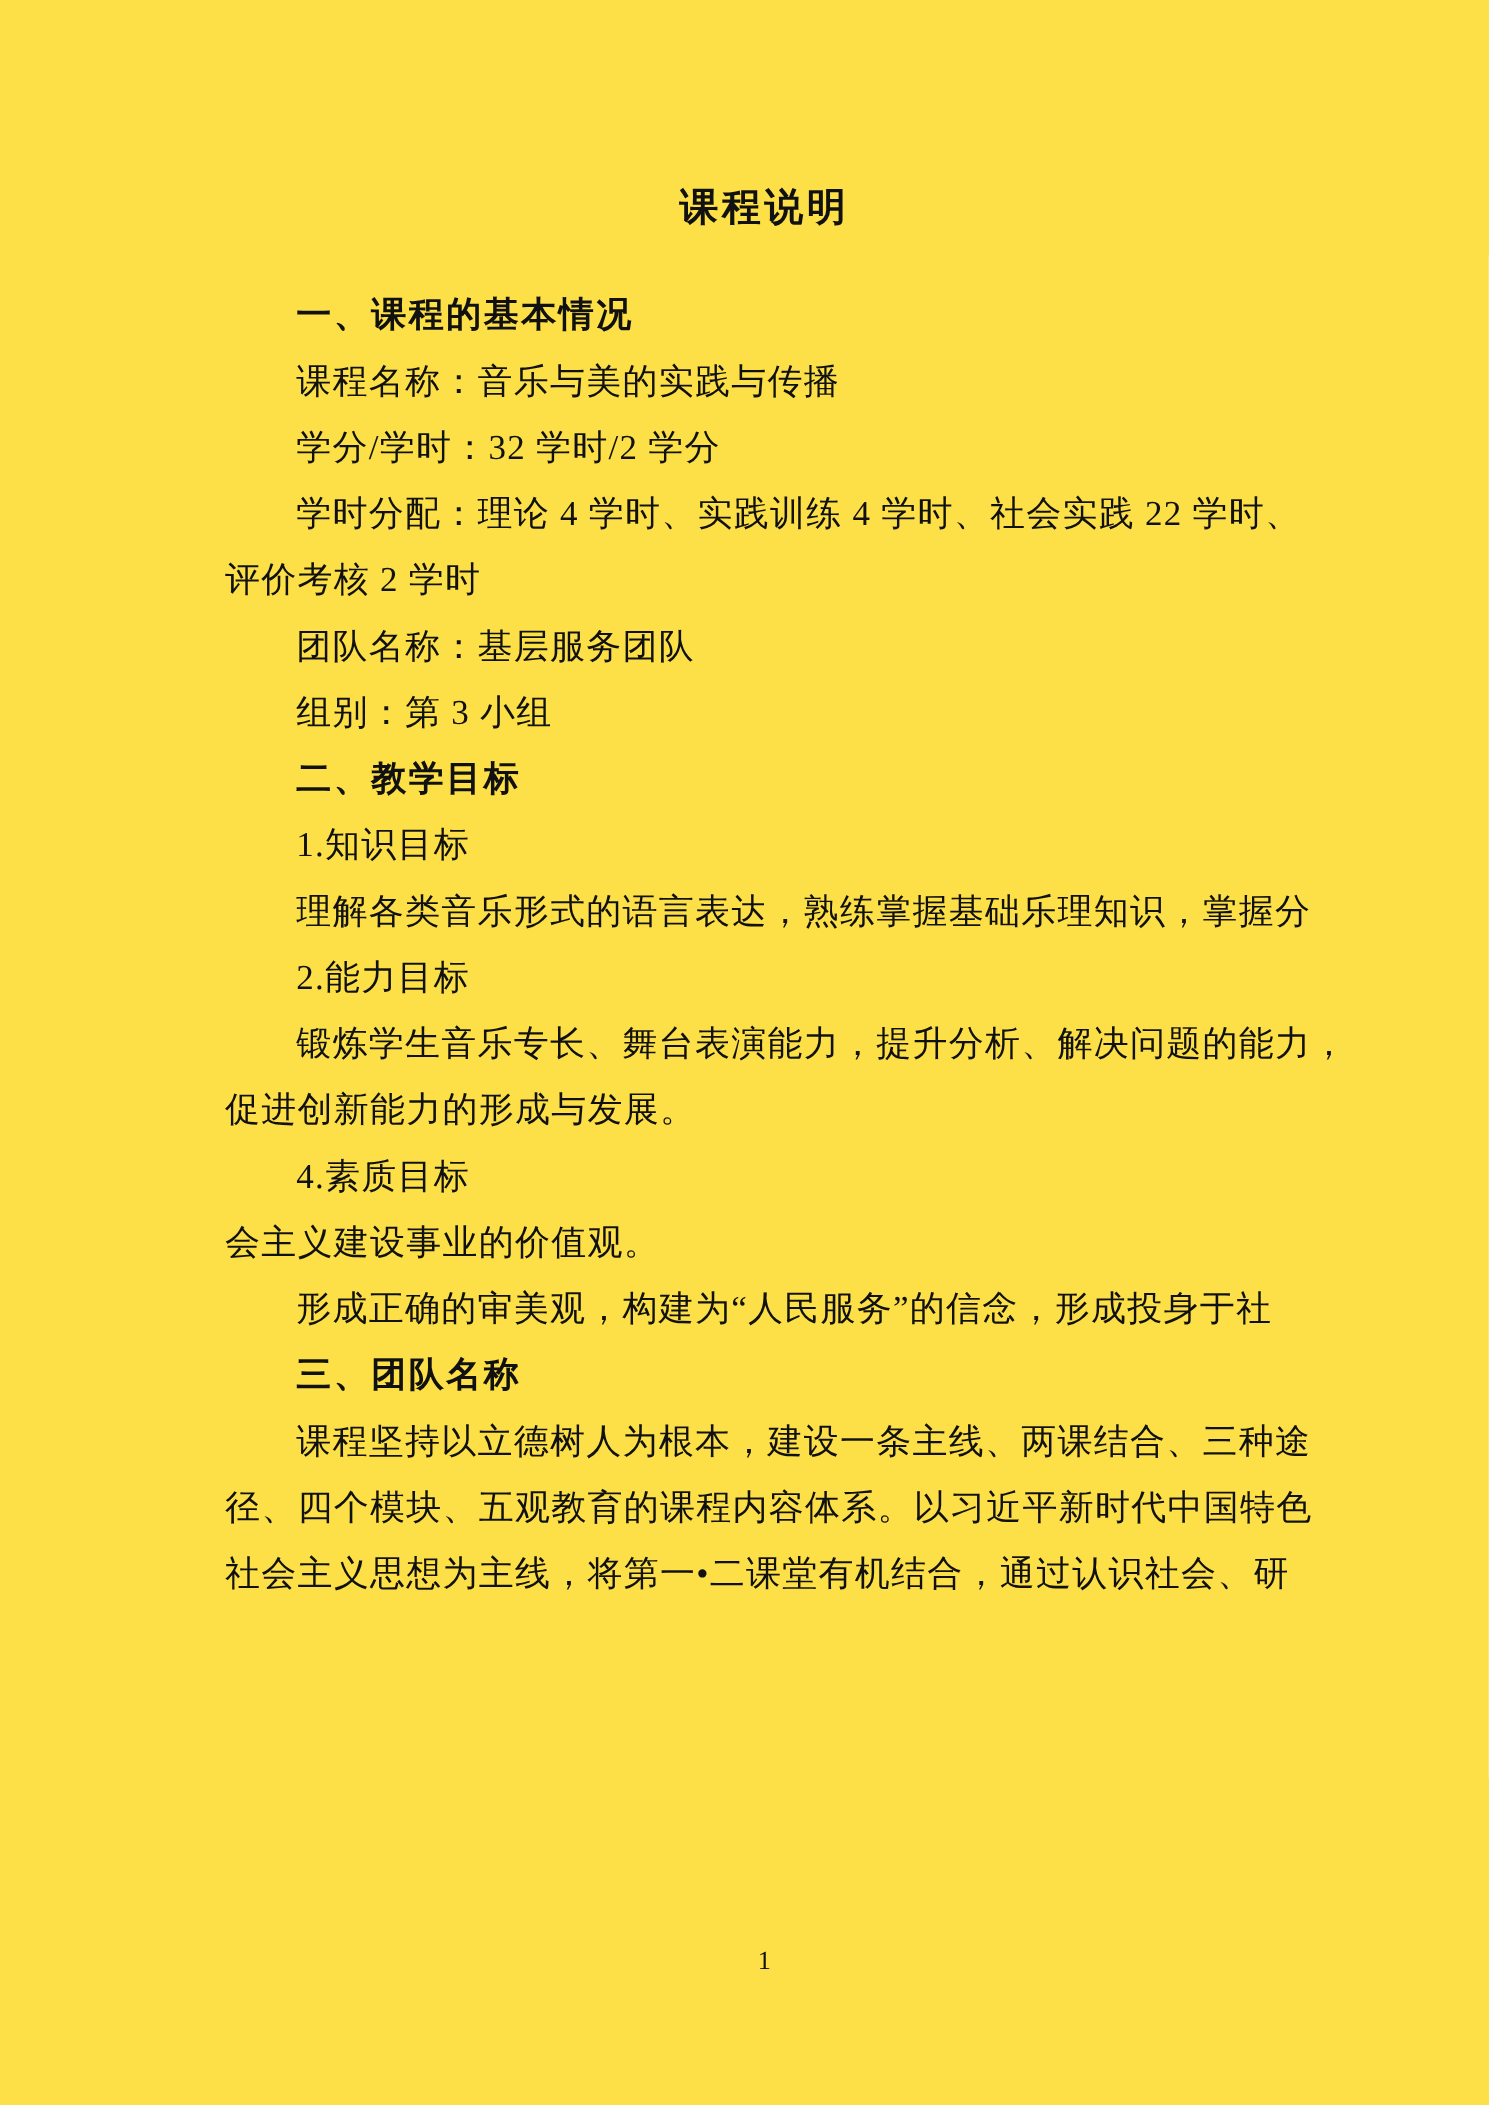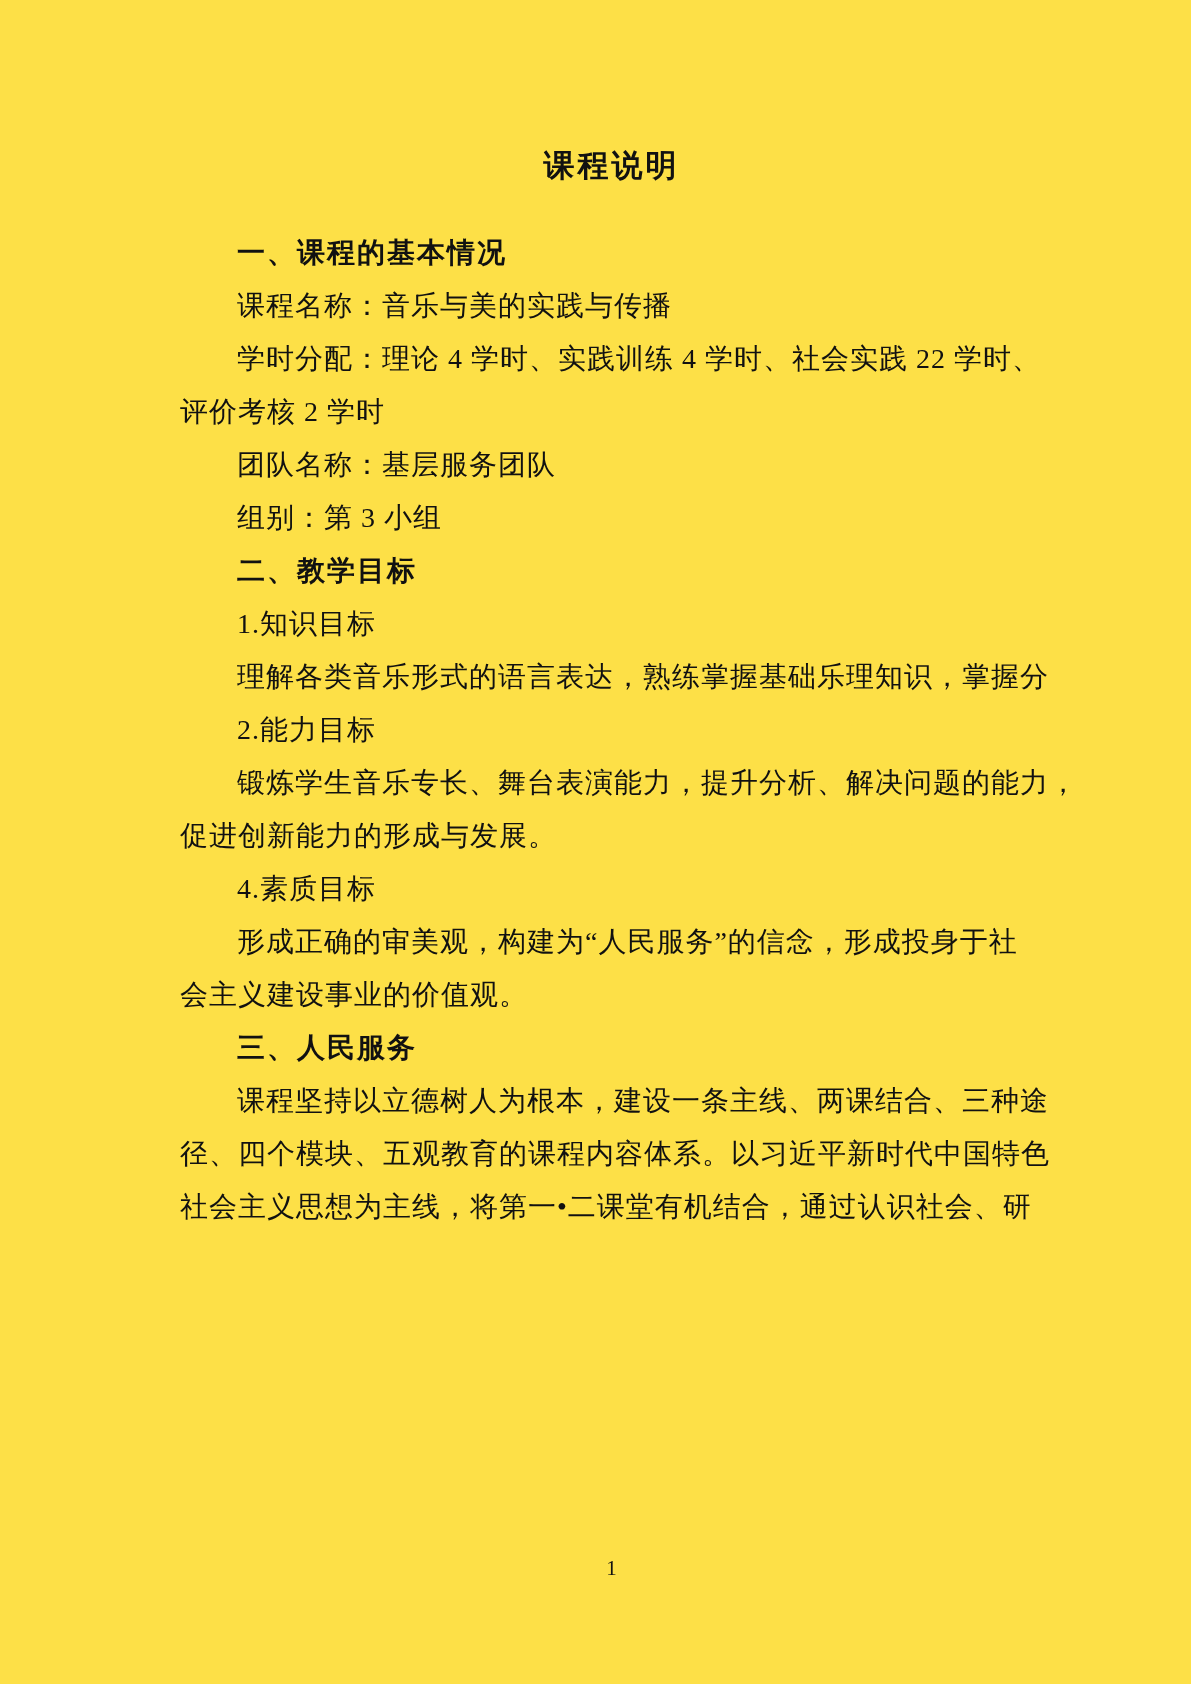--- a/index.html
+++ b/index.html
@@ -61,20 +61,23 @@
   <h1 class="doc-title">课程说明</h1>
 
   <main class="content" id="content">
       <div class="block heading">
         <div class="line first">一、课程的基本情况</div>
       </div>
       <div class="block para">
         <div class="line first">课程名称：音乐与美的实践与传播</div>
       </div>
       <div class="block para">
+        <div class="line first">学分/学时：32 学时/2 学分</div>
+      </div>
+      <div class="block para">
         <div class="line first">学时分配：理论 4 学时、实践训练 4 学时、社会实践 22 学时、</div>
         <div class="line">评价考核 2 学时</div>
       </div>
       <div class="block para">
         <div class="line first">团队名称：基层服务团队</div>
       </div>
       <div class="block para">
         <div class="line first">组别：第 3 小组</div>
       </div>
       <div class="block heading">
@@ -90,25 +93,25 @@
         <div class="line first">2.能力目标</div>
       </div>
       <div class="block para">
         <div class="line first">锻炼学生音乐专长、舞台表演能力，提升分析、解决问题的能力，</div>
         <div class="line">促进创新能力的形成与发展。</div>
       </div>
       <div class="block para">
         <div class="line first">4.素质目标</div>
       </div>
       <div class="block para">
+        <div class="line">会主义建设事业的价值观。</div>
         <div class="line first">形成正确的审美观，构建为“人民服务”的信念，形成投身于社</div>
-        <div class="line">会主义建设事业的价值观。</div>
       </div>
       <div class="block heading">
-        <div class="line first">三、人民服务</div>
+        <div class="line first">三、团队名称</div>
       </div>
       <div class="block para">
         <div class="line first">课程坚持以立德树人为根本，建设一条主线、两课结合、三种途</div>
         <div class="line">径、四个模块、五观教育的课程内容体系。以习近平新时代中国特色</div>
         <div class="line">社会主义思想为主线，将第一•二课堂有机结合，通过认识社会、研</div>
       </div>
     </main>
 
   <div class="footer">
     <span>1</span>

